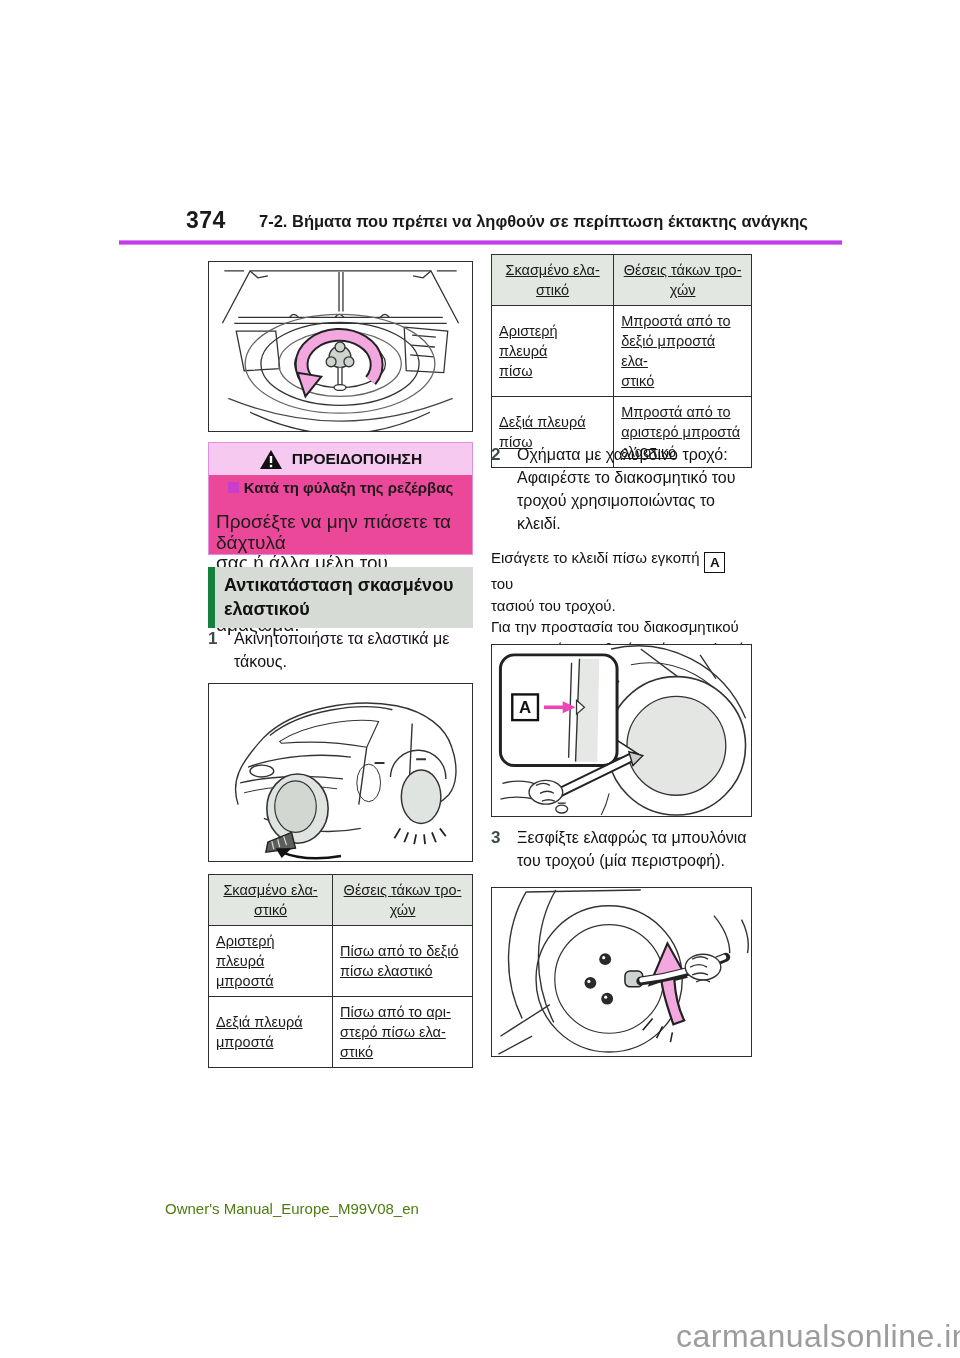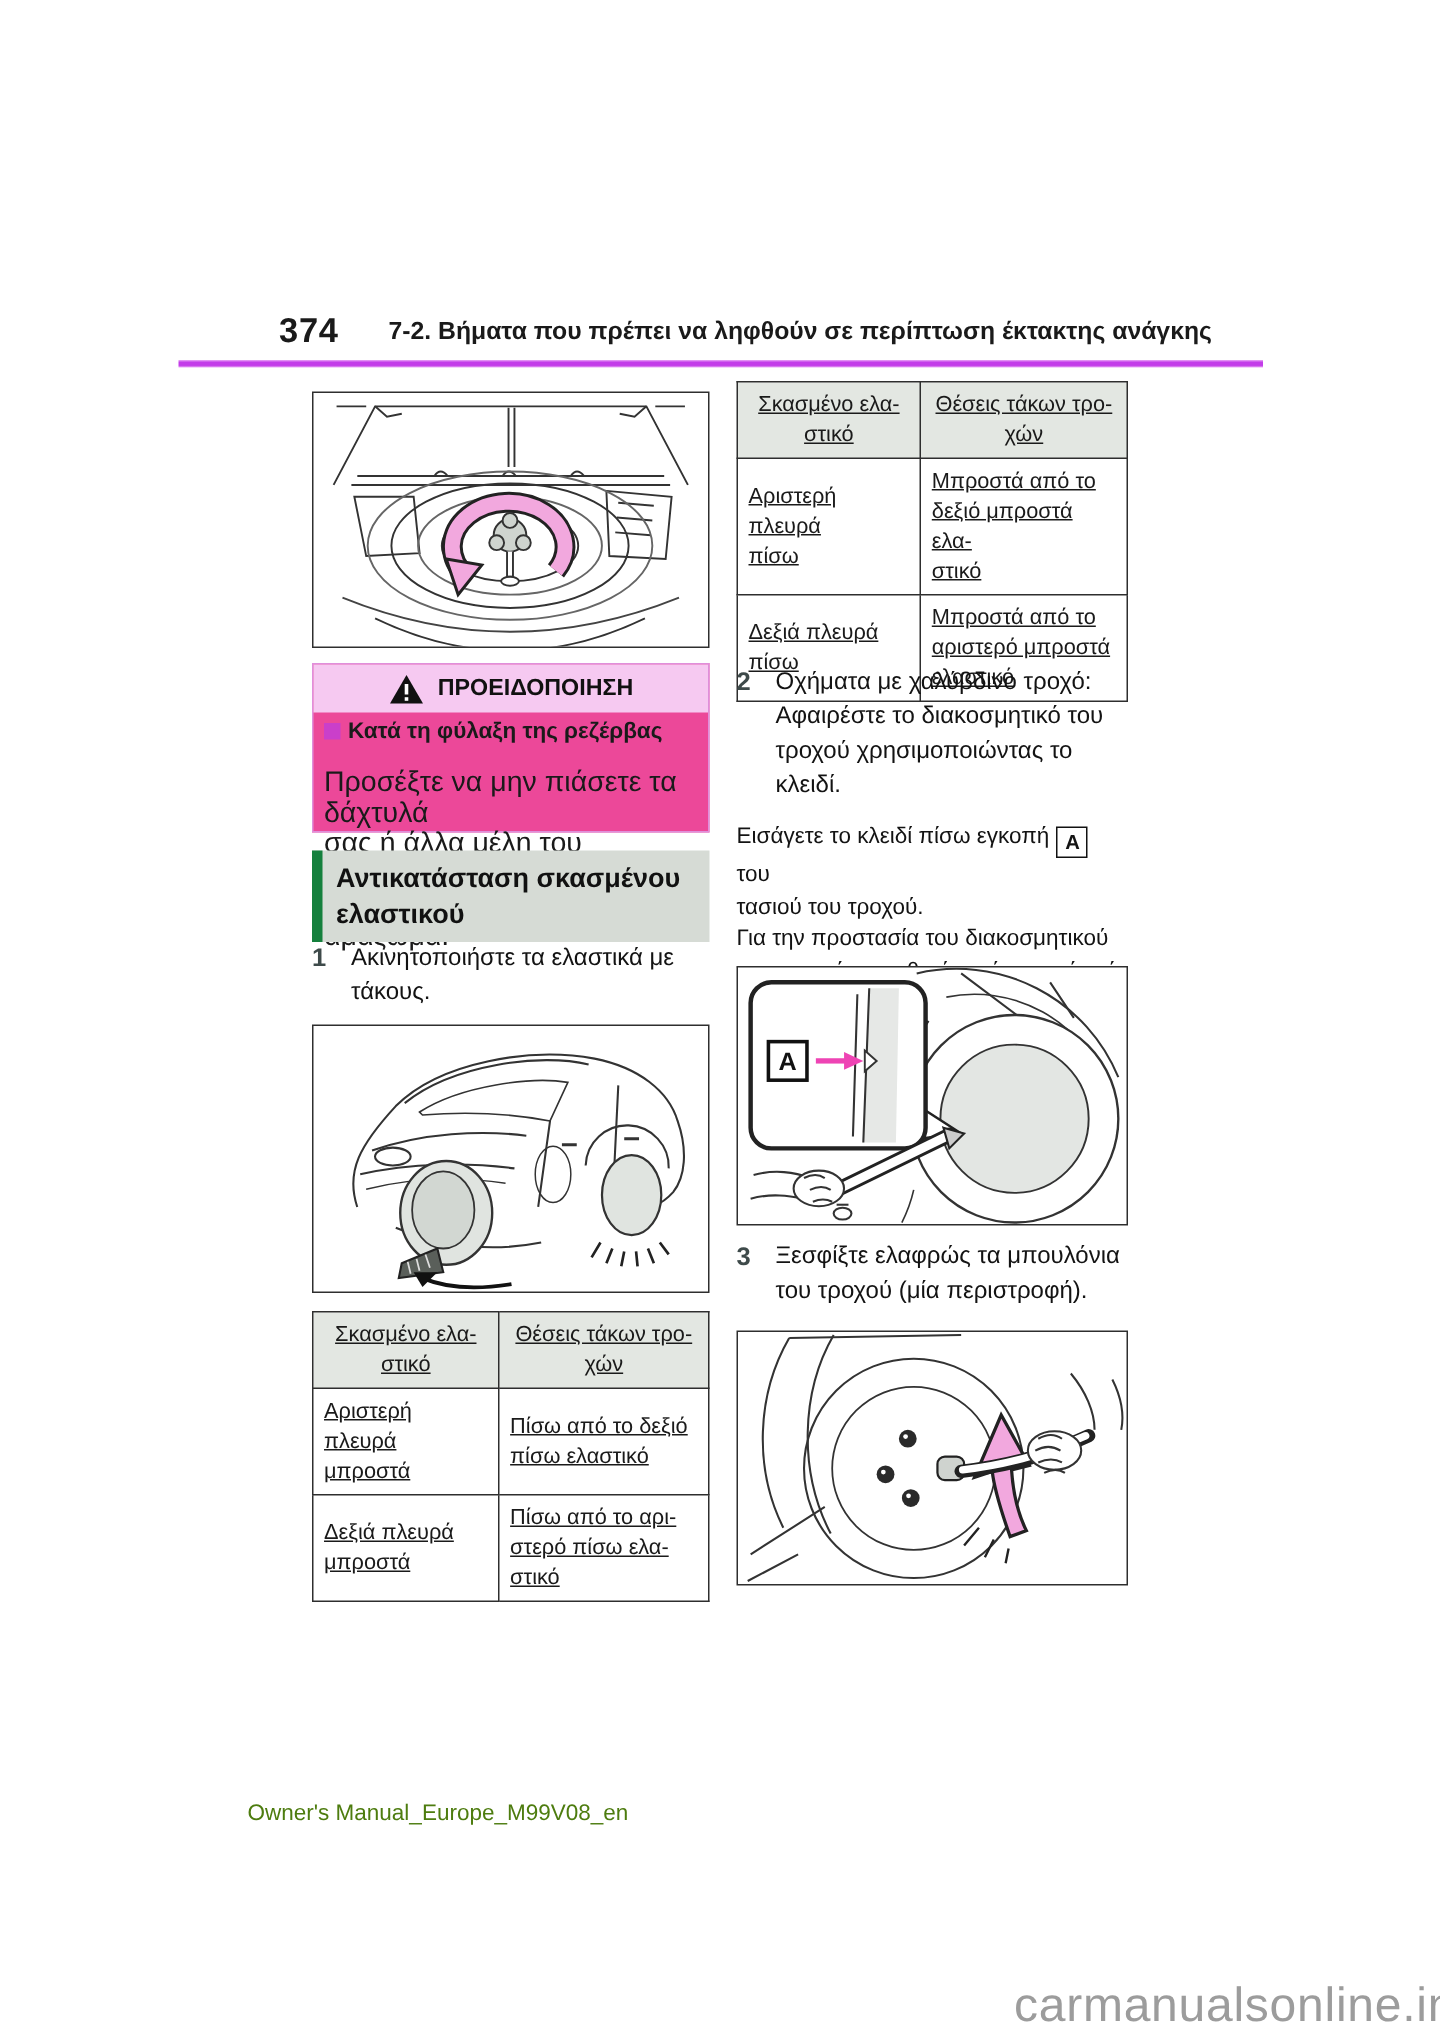--- a/index.html
+++ b/index.html
@@ -18,21 +18,21 @@
   .colL{left:208px;width:265px;}
   .colR{left:491px;width:261px;}
   
   .ill{border:1.5px solid #2e2e2e;background:#fff;box-sizing:border-box;}
   .ill svg{display:block;width:100%;height:100%;}
   
   .warnbox{top:442px;height:113px;border:1.5px solid #df8fdb;background:#ec4899;box-sizing:border-box;}
   .warnhead{height:32px;background:#f6c9f1;display:flex;align-items:center;justify-content:center;gap:9px;}
   .warnhead .wtitle{font-size:15.5px;font-weight:bold;color:#111;}
   .warnbody{padding:4px 7px 0 7px;}
-  .wsub{font-size:15px;font-weight:bold;display:flex;align-items:center;gap:5px;}
+  .wsub{font-size:15px;font-weight:bold;display:flex;align-items:center;gap:5px;justify-content:center;}
   .wsq{width:11px;height:11px;background:#ca3fca;flex:0 0 auto;}
   .wtext{font-size:19px;line-height:20.5px;white-space:pre-line;margin-top:16px;}
   
   .section{top:567px;background:#d6dbd5;border-left:7px solid #15803d;
            padding:6px 8px 7px 9px;box-sizing:border-box;}
   .section .stitle{font-size:18px;font-weight:bold;line-height:24px;white-space:pre-line;color:#111;}
   
   .step{display:flex;}
   .stepnum{width:26px;flex:0 0 auto;font-size:17px;font-weight:bold;color:#3e4a4a;line-height:23px;}
   .steptext{font-size:16px;line-height:23px;white-space:pre-line;color:#131313;}

